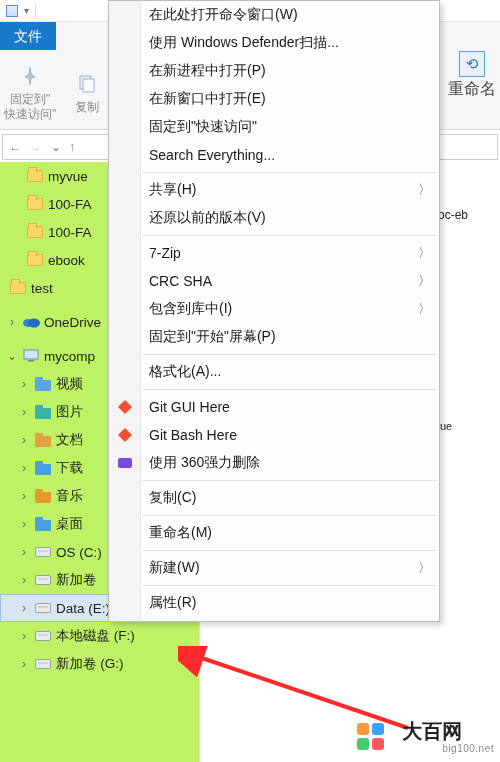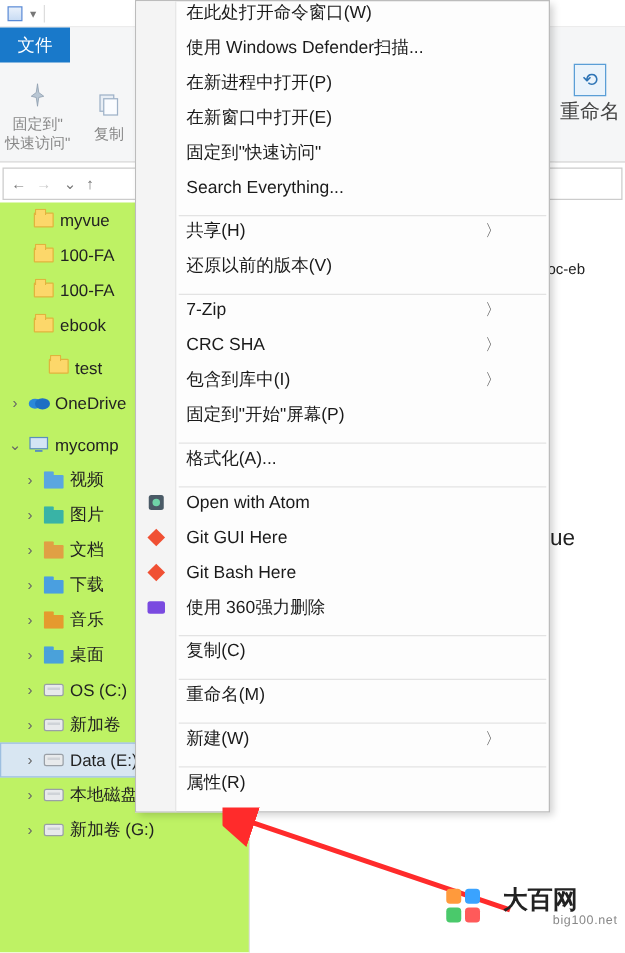--- a/index.html
+++ b/index.html
@@ -32,38 +32,38 @@
   .navtree .row.sel { background: #d8e6f2; outline: 1px solid #9dbfe0; outline-offset: -1px; }
   .navtree .grp { margin-top: 6px; }
   .folder-ico { width: 16px; height: 12px; background: #fcd76a; border: 1px solid #e0b43d; border-radius: 1px; position: relative; }
   .folder-ico::before { content: ""; position: absolute; top: -4px; left: 0; width: 7px; height: 4px; background: #fcd76a; border: 1px solid #e0b43d; border-bottom: none; border-radius: 1px 1px 0 0; }
   .disk-ico { width: 16px; height: 10px; background: #e8eaec; border: 1px solid #9aa0a7; border-radius: 2px; position: relative; }
   .disk-ico::after { content: ""; position: absolute; inset: 2px 2px 4px 2px; background: #cfd3d8; }
 
   
   .ctxmenu { position: absolute; left: 108px; top: 0; width: 332px; background: #fdfdfd; border: 1px solid #bcbcbc; box-shadow: 3px 3px 6px rgba(0,0,0,0.18); z-index: 50; padding-bottom: 4px; font-size: 14px; }
   .ctxmenu .iconcol { position: absolute; left: 0; top: 0; bottom: 0; width: 32px; background: #f4f4f4; border-right: 1px solid #e7e7e7; }
-  .ctxmenu .mi { position: relative; height: 28px; display: flex; padding-left: 40px; padding-right: 38px; color: #1a1a1a; }
+  .ctxmenu .mi { position: relative; height: 28px; display: flex; align-items: center; padding-left: 40px; padding-right: 8px; color: #1a1a1a; }
   .ctxmenu .mi .lbl { flex: 1; white-space: nowrap; overflow: hidden; }
   .ctxmenu .mi .sub { color: #555; font-size: 13px; }
   .ctxmenu .mi .mico { position: absolute; left: 7px; width: 18px; height: 18px; display: flex; align-items: center; justify-content: center; }
   .ctxmenu .sep { height: 1px; background: #e3e3e3; margin: 3px 2px 3px 34px; position: relative; }
 
   
   .arrow { position: absolute; left: 178px; top: 646px; width: 240px; height: 100px; pointer-events: none; z-index: 60; }
 
   
-  .wm { position: absolute; right: 6px; bottom: 20px; display: flex; align-items: center; gap: 18px; z-index: 70; }
+  .wm { position: absolute; right: 6px; bottom: 8px; display: flex; align-items: center; gap: 18px; z-index: 70; }
   .wm .logo { display: grid; grid-template-columns: 12px 12px; grid-template-rows: 12px 12px; gap: 3px; }
   .wm .logo span { border-radius: 3px; }
   .wm .txt1 { font-size: 20px; font-weight: 700; color: #222; }
   .wm .txt2 { font-size: 10px; color: #888; letter-spacing: 0.5px; margin-top: -2px; padding-left: 40px; }
 
   
-  .right-partial { position: absolute; left: 440px; top: 420px; font-size: 18px; color: #222; }
+  .right-partial { position: absolute; left: 440px; top: 420px; font-size: 11px; color: #222; }
   .right-partial2 { position: absolute; left: 438px; top: 180px; font-size: 12px; color: #222; margin-top: 28px; }
 </style>
 </head>
 <body>
 
 <div class="titlebar">
   <span class="qat"></span>
   <span style="font-size:10px;color:#777">▾</span>
   <span class="sep-v"></span>
 </div>
@@ -131,21 +131,21 @@
           <span class="folder-ico"></span>
         </span>
     <span>100-FA</span>
       </div>
       <div class="row" style="padding-left: 26px;">
         <span class="fi">
           <span class="folder-ico"></span>
         </span>
     <span>ebook</span>
       </div>
-      <div class="row" style="padding-left: 38px; align-items: flex-end;">
+      <div class="row" style="padding-left: 9px;">
         <span class="fi">
           <span class="folder-ico"></span>
         </span>
     <span>test</span>
       </div>
     </div>
 
   <div class="row grp">
     <span class="tw">›</span>
     <span class="fi">
@@ -311,29 +311,20 @@
         <span class="sub">〉</span>
       </div>
       <div class="mi">
         <span class="lbl">固定到"开始"屏幕(P)</span>
       </div>
       <div class="sep"></div>
       <div class="mi">
         <span class="lbl">格式化(A)...</span>
       </div>
       <div class="sep"></div>
-      <div class="mi">
-        <span class="mico">
-          <svg width="16" height="16">
-            <rect x="2" y="2" width="12" height="12" rx="2" fill="#4a5a66"></rect>
-            <circle cx="8" cy="8" r="3" fill="#6fd4a8"></circle>
-          </svg>
-        </span>
-        <span class="lbl">Open with Atom</span>
-      </div>
       <div class="mi">
         <span class="mico">
           <svg width="16" height="16">
             <rect x="3" y="3" width="10" height="10" transform="rotate(45 8 8)" fill="#f05033"></rect>
           </svg>
         </span>
         <span class="lbl">Git GUI Here</span>
       </div>
       <div class="mi">
         <span class="mico">

